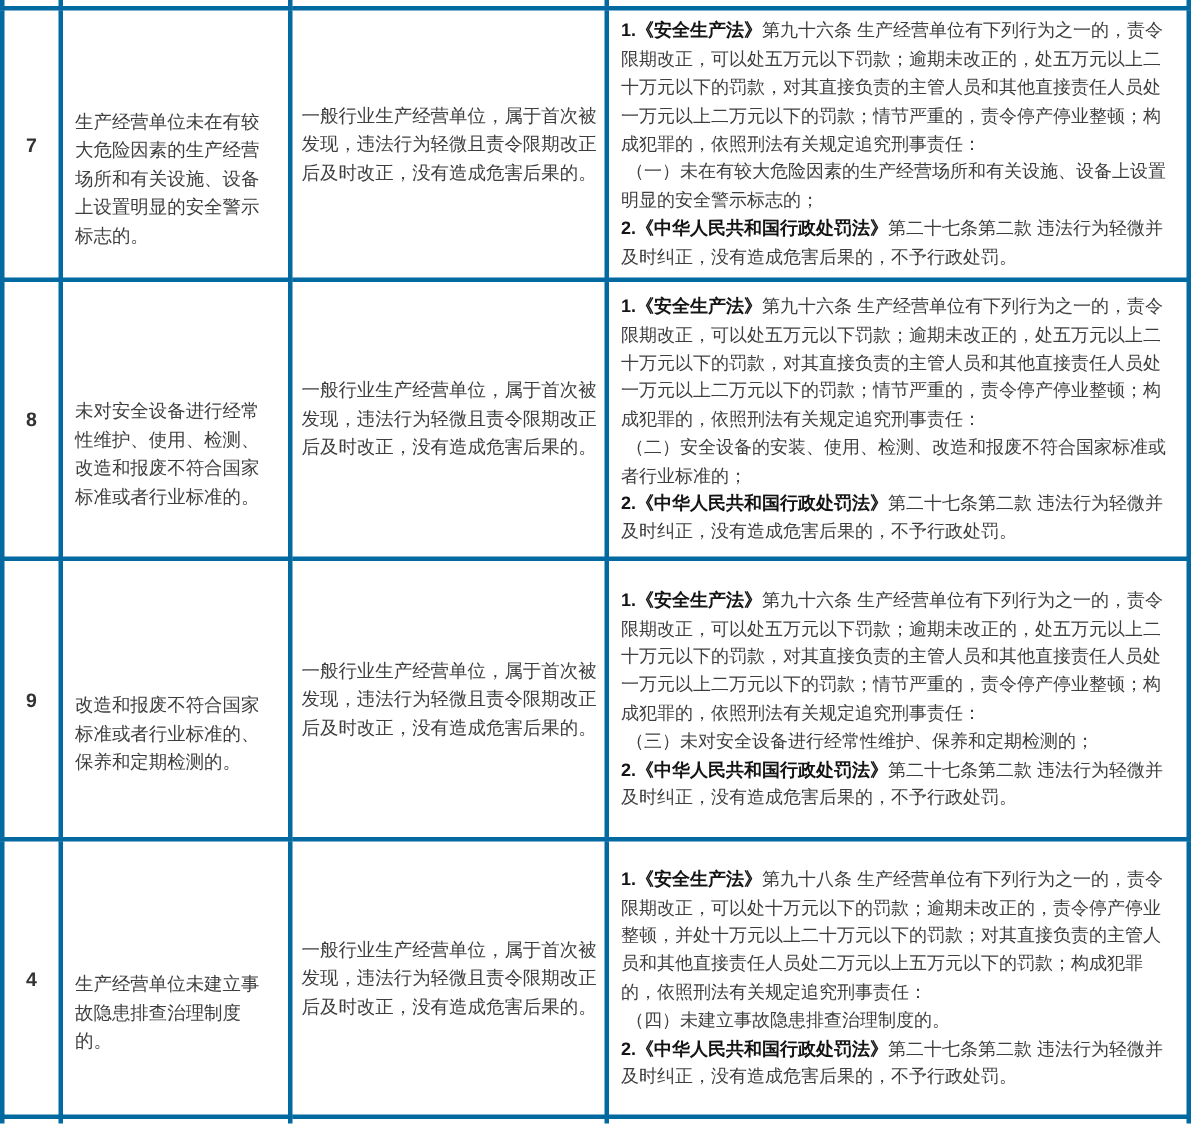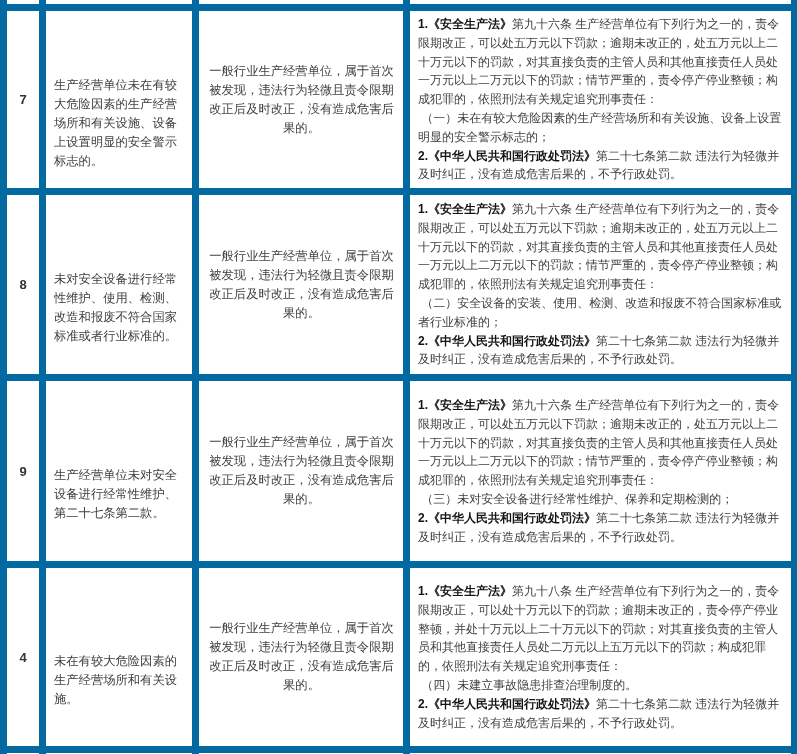--- a/index.html
+++ b/index.html
@@ -15,21 +15,21 @@
     overflow: hidden;
     font-family: "Liberation Sans", "DejaVu Sans", sans-serif;
   }
   table.reg-table {
     border-collapse: collapse;
     table-layout: fixed;
     width: 791px;
     margin: 0;
   }
   table.reg-table td {
-    border: 7px solid #0369a1;
+    border: 3px solid #0369a1;
     vertical-align: middle;
     background: #ffffff;
     padding: 0;
     overflow: hidden;
   }
   
   tr.partial-top td { border-top: none; height: 4px; }
   tr.partial-bottom td { border-bottom: none; height: 3px; }
 
   td.c-num {
@@ -44,21 +44,21 @@
     line-height: 19px;
     color: #3e3e3e;
     text-align: left;
     margin-top: 47px;
   }
   td.c-handling .cell-inner {
     padding: 6px 5px 6px 6px;
     font-size: 12.3px;
     line-height: 19px;
     color: #3e3e3e;
-    text-align: center;
+    text-align: left;
   }
   td.c-legal .cell-inner {
     padding: 4px 6px 4px 8px;
     font-size: 12px;
     line-height: 18.8px;
     color: #3e3e3e;
     text-align: left;
   }
   td.c-legal .seg b {
     color: #141414;
@@ -112,37 +112,37 @@
             <div class="cell-inner">
               <div class="seg"><b>1.《安全生产法》</b>第九十六条 生产经营单位有下列行为之一的，责令限期改正，可以处五万元以下罚款；逾期未改正的，处五万元以上二十万元以下的罚款，对其直接负责的主管人员和其他直接责任人员处一万元以上二万元以下的罚款；情节严重的，责令停产停业整顿；构成犯罪的，依照刑法有关规定追究刑事责任：</div>
               <div class="seg">&nbsp;（二）安全设备的安装、使用、检测、改造和报废不符合国家标准或者行业标准的；</div>
               <div class="seg"><b>2.《中华人民共和国行政处罚法》</b>第二十七条第二款 违法行为轻微并及时纠正，没有造成危害后果的，不予行政处罚。</div>
             </div>
           </td>
         </tr>
         <tr style="height: 187px;">
           <td class="c-num">9</td>
           <td class="c-violation">
-            <div class="cell-inner">生产经营单位未对安全设备进行经常性维护、第二十七条第二款。</div>
+            <div class="cell-inner">改造和报废不符合国家标准或者行业标准的、保养和定期检测的。</div>
           </td>
           <td class="c-handling">
             <div class="cell-inner">一般行业生产经营单位，属于首次被发现，违法行为轻微且责令限期改正后及时改正，没有造成危害后果的。</div>
           </td>
           <td class="c-legal">
             <div class="cell-inner">
               <div class="seg"><b>1.《安全生产法》</b>第九十六条 生产经营单位有下列行为之一的，责令限期改正，可以处五万元以下罚款；逾期未改正的，处五万元以上二十万元以下的罚款，对其直接负责的主管人员和其他直接责任人员处一万元以上二万元以下的罚款；情节严重的，责令停产停业整顿；构成犯罪的，依照刑法有关规定追究刑事责任：</div>
               <div class="seg">&nbsp;（三）未对安全设备进行经常性维护、保养和定期检测的；</div>
               <div class="seg"><b>2.《中华人民共和国行政处罚法》</b>第二十七条第二款 违法行为轻微并及时纠正，没有造成危害后果的，不予行政处罚。</div>
             </div>
           </td>
         </tr>
         <tr style="height: 185px;">
           <td class="c-num">4</td>
           <td class="c-violation">
-            <div class="cell-inner">未在有较大危险因素的生产经营场所和有关设施。</div>
+            <div class="cell-inner">生产经营单位未建立事故隐患排查治理制度的。</div>
           </td>
           <td class="c-handling">
             <div class="cell-inner">一般行业生产经营单位，属于首次被发现，违法行为轻微且责令限期改正后及时改正，没有造成危害后果的。</div>
           </td>
           <td class="c-legal">
             <div class="cell-inner">
               <div class="seg"><b>1.《安全生产法》</b>第九十八条 生产经营单位有下列行为之一的，责令限期改正，可以处十万元以下的罚款；逾期未改正的，责令停产停业整顿，并处十万元以上二十万元以下的罚款；对其直接负责的主管人员和其他直接责任人员处二万元以上五万元以下的罚款；构成犯罪的，依照刑法有关规定追究刑事责任：</div>
               <div class="seg">&nbsp;（四）未建立事故隐患排查治理制度的。</div>
               <div class="seg"><b>2.《中华人民共和国行政处罚法》</b>第二十七条第二款 违法行为轻微并及时纠正，没有造成危害后果的，不予行政处罚。</div>
             </div>

